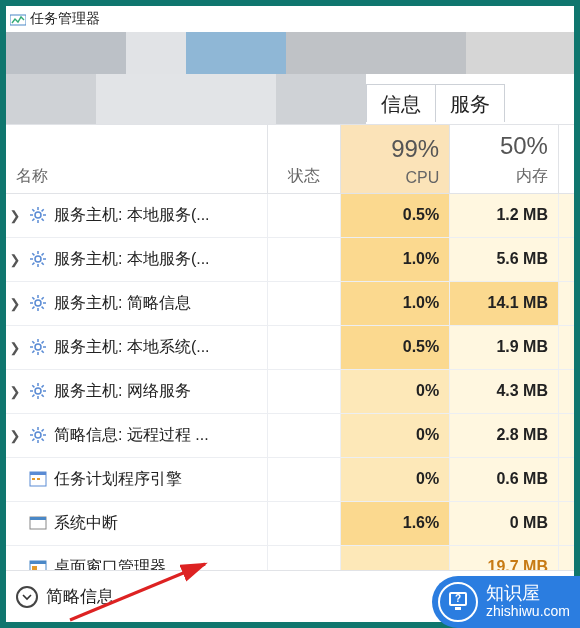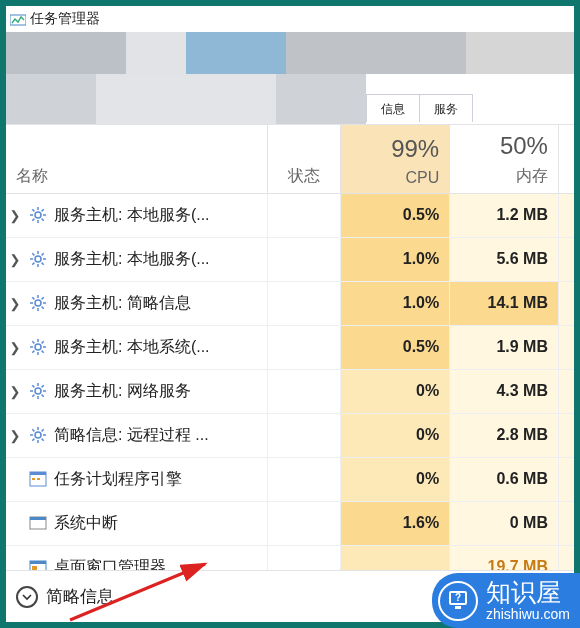--- a/index.html
+++ b/index.html
@@ -12,21 +12,21 @@
   .mosaic.m1 { height: 42px; }
   .mosaic .blk { position: absolute; background: #c9cbcf; }
   .mosaic .b1 { left: 0; top: 0; width: 120px; height: 42px; background: #bcc1c7; }
   .mosaic .b2 { left: 120px; top: 0; width: 60px; height: 42px; background: #e1e3e6; }
   .mosaic .b3 { left: 180px; top: 0; width: 100px; height: 42px; background: #8fb7d6; }
   .mosaic .b4 { left: 280px; top: 10; width: 180px; height: 42px; background: #bfc2c6; }
   .tabs-row { display: flex; align-items: flex-end; height: 50px; }
   .tabs-row .mosaic-inline { flex: 0 0 360px; height: 50px; position: relative; background:#d6d6d6; overflow:hidden;}
   .tabs-row .mosaic-inline .blk{position:absolute;}
   .tabs-row .tabs { display: flex; align-items: flex-end; height: 100%; padding-bottom: 2px; }
-  .tab { padding: 6px 14px 4px; border: 1px solid #cdd1d7; border-bottom: none; background: #fff; margin-left: -1px; font-size: 12px; cursor: pointer; }
+  .tab { padding: 6px 14px 4px; border: 1px solid #cdd1d7; border-bottom: none; background: #fff; margin-left: -1px; font-size: 20px; cursor: pointer; }
   .tab:first-child { margin-left: 0; }
   .table-wrap { flex: 1; overflow: hidden; border-top: 1px solid #e1e3e7; }
   table { border-collapse: collapse; width: 640px; table-layout: fixed; }
   col.name { width: 240px; }
   col.status { width: 68px; }
   col.cpu { width: 100px; }
   col.mem { width: 100px; }
   col.disk { width: 80px; }
   thead th { font-weight: 400; border-right: 1px solid #e1e3e7; border-bottom: 1px solid #e1e3e7; padding: 4px 10px 6px; vertical-align: bottom; height: 68px; background: #fff; cursor: pointer; }
   thead th.name-th { text-align: left; vertical-align: bottom; }
@@ -44,21 +44,21 @@
   .expander { width: 14px; text-align: center; color: #555; font-size: 13px; user-select: none; cursor: pointer; flex:0 0 14px;}
   .expander.hidden { visibility: hidden; }
   .proc-icon { width: 20px; height: 20px; flex: 0 0 20px; display: inline-flex; align-items: center; justify-content: center; }
   .proc-name { overflow: hidden; text-overflow: ellipsis; white-space: nowrap; font-size: 16px; }
   .bottom-row { display:flex; align-items:center; height:52px; padding-left:10px; gap:8px; border-top:1px solid #e1e3e7;}
   .chev-circle { width:22px; height:22px; border:2px solid #444; border-radius:50%; display:inline-flex; align-items:center; justify-content:center; font-size:12px;}
   .arrow-annot { position:absolute; left:50px; top:540px; pointer-events:none; }
   .watermark { position:absolute; right:0; bottom:0; display:flex; align-items:center; background:#2b7de0; color:#fff; border-radius:26px 0 0 26px; padding:6px 10px 6px 6px; pointer-events:none; gap:8px; }
   .watermark .wm-icon { width:40px; height:40px; border-radius:50%; background:#2b7de0; border:2px solid #fff; display:flex; align-items:center; justify-content:center; }
   .watermark .txt { line-height:1.1; font-size:14px;}
-  .watermark .txt .t1{font-size:25px; font-weight:500;}
+  .watermark .txt .t1{font-size:18px; font-weight:500;}
 </style>
 </head>
 <body>
 
 <div class="window">
 
   <div class="titlebar">
     <span class="app-icon">
       <svg viewBox="0 0 16 16" width="16" height="16">
           <rect x="0" y="4" width="16" height="10" fill="none" stroke="#4a88c7" stroke-width="1"></rect>

